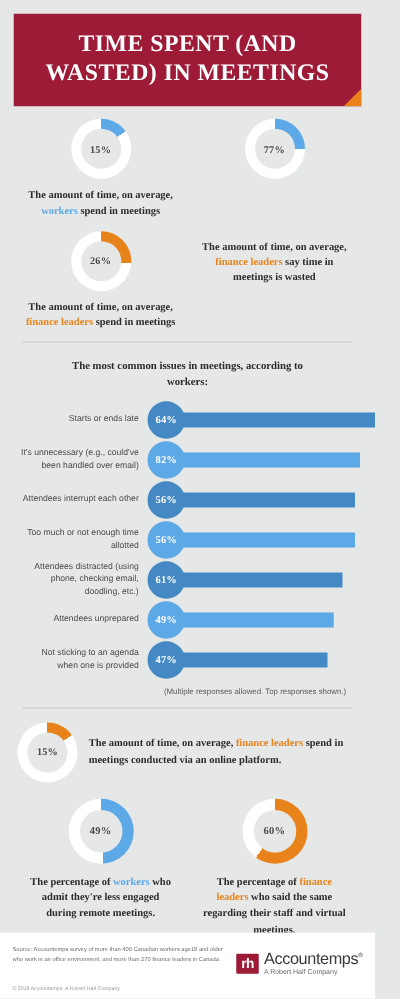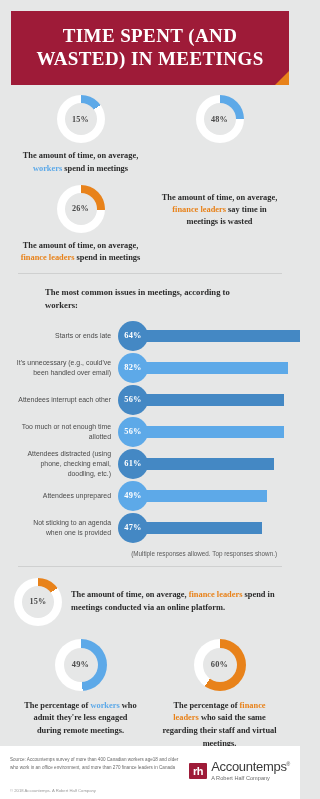--- a/index.html
+++ b/index.html
@@ -85,21 +85,21 @@
     font-size:8.4px;
     line-height:1.45;
     color:#2b2b2b;
     padding:0 9px;
   }
   .hl-blue { color:#5da9e8; }
   .hl-orange { color:#e8821a; }
 
   
   .bars-title {
-    text-align:left;
+    text-align:center;
     font-family:"Liberation Serif", serif;
     font-weight:bold;
     font-size:8.6px;
     line-height:1.5;
     color:#2b2b2b;
     padding:12px 34px 0 34px;
   }
   .bars { padding:9px 4px 0 4px; }
   .bar-row {
     display:flex;
@@ -255,21 +255,21 @@
             <div class="hole" style="width:32px;height:32px;"></div>
             <div class="pct" style="font-size:8.2px;">15%</div>
           </div>
         </div>
         <div class="stat-caption"><span class="">The amount of time, on average, </span><span class="hl-blue">workers</span><span class=""> spend in meetings</span></div>
       </div>
       <div class="stat-cell">
         <div class="donut-wrap">
           <div class="donut" style="width:48px;height:48px;background:conic-gradient(from 0deg,#5da9e8 0deg 90deg,#ffffff 90deg 360deg);">
             <div class="hole" style="width:32px;height:32px;"></div>
-            <div class="pct" style="font-size:8.2px;">48%</div>
+            <div class="pct" style="font-size:8.2px;">77%</div>
           </div>
         </div>
       </div>
     </div>
   <div class="stat-grid" id="topRow2">
       <div class="stat-cell">
         <div class="donut-wrap">
           <div class="donut" style="width:48px;height:48px;background:conic-gradient(from 0deg,#e8821a 0deg 93.60000000000001deg,#ffffff 93.60000000000001deg 360deg);">
             <div class="hole" style="width:32px;height:32px;"></div>
             <div class="pct" style="font-size:8.2px;">26%</div>

